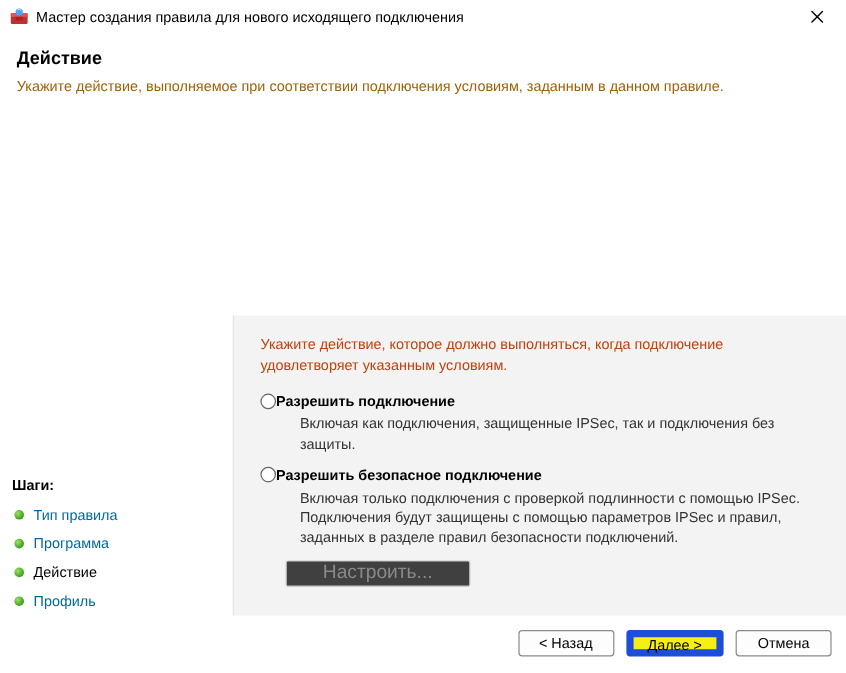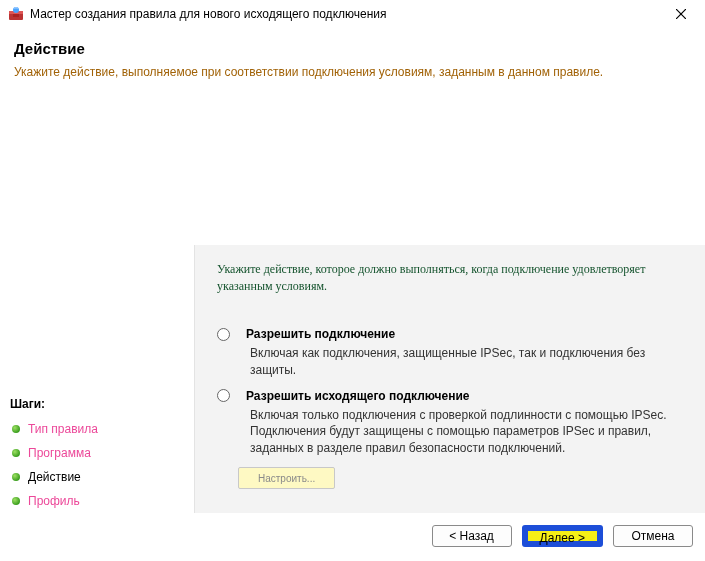--- a/index.html
+++ b/index.html
@@ -66,42 +66,41 @@
     padding-left: 2px;
     cursor: pointer;
   }
   .bullet {
     width: 8px; height: 8px;
     border-radius: 50%;
     background: radial-gradient(circle at 35% 35%, #9de063, #3b9e1f 70%);
     margin-right: 8px;
     flex-shrink: 0;
   }
-  .step-link { color: #ec4899; }
+  .step-link { color: #0369a1; }
   .step-current .step-link { color: #000; }
   .content {
     flex: 1;
     background: #f3f3f3;
     border-left: 1px solid #e3e3e3;
     padding: 16px 24px 10px 22px;
     position: relative;
   }
   .intro {
-    color: #14532d;
+    color: #c2410c;
     line-height: 1.4;
-    margin-bottom: 32px;
-    font-family: Liberation Serif, serif;
+    margin-bottom: 14px;
   }
   .option {
     margin-bottom: 10px;
   }
   .opt-head {
     display: flex;
     align-items: center;
-    gap: 16px;
+    gap: 0;
   }
   .radio {
     width: 13px; height: 13px;
     border: 1px solid #666;
     border-radius: 50%;
     background: #fff;
     flex-shrink: 0;
     display: flex; align-items: center; justify-content: center;
   }
   .radio.selected::after {
@@ -116,25 +115,25 @@
   .opt-desc {
     margin: 4px 0 0 33px;
     color: #333;
     line-height: 1.4;
   }
   .configure-row {
     margin: 10px 0 14px 21px;
   }
   .btn-configure {
     height: 22px;
-    padding: 0 19px;
-    background: #fef9c3;
+    padding: 0 30px;
+    background: #404040;
     border: 1px solid #c8c8c8;
     color: #8a8a8a;
-    font-size: 10px;
+    font-size: 16px;
     border-radius: 2px;
     cursor: default;
   }
   .highlighted {
     background: #f6ef16;
     padding: 1px 4px 1px 0;
     display: inline-flex;
     align-items: center;
     gap: 6px;
   }
@@ -224,21 +223,21 @@
       <div class="opt-head">
         <span class="radio"></span>
         <span class="opt-label">Разрешить подключение</span>
       </div>
       <div class="opt-desc">Включая как подключения, защищенные IPSec, так и подключения без защиты.</div>
     </div>
 
     <div class="option">
       <div class="opt-head">
         <span class="radio"></span>
-        <span class="opt-label">Разрешить исходящего подключение</span>
+        <span class="opt-label">Разрешить безопасное подключение</span>
       </div>
       <div class="opt-desc">Включая только подключения с проверкой подлинности с помощью IPSec. Подключения будут защищены с помощью параметров IPSec и правил, заданных в разделе правил безопасности подключений.</div>
       <div class="configure-row">
         <button class="btn-configure" disabled="">Настроить...</button>
       </div>
     </div>
 
   </div>
 </div>
 

